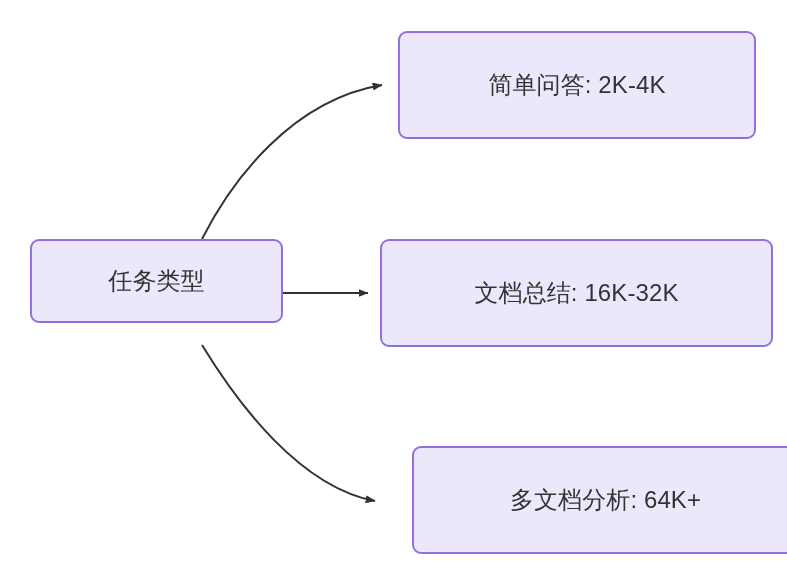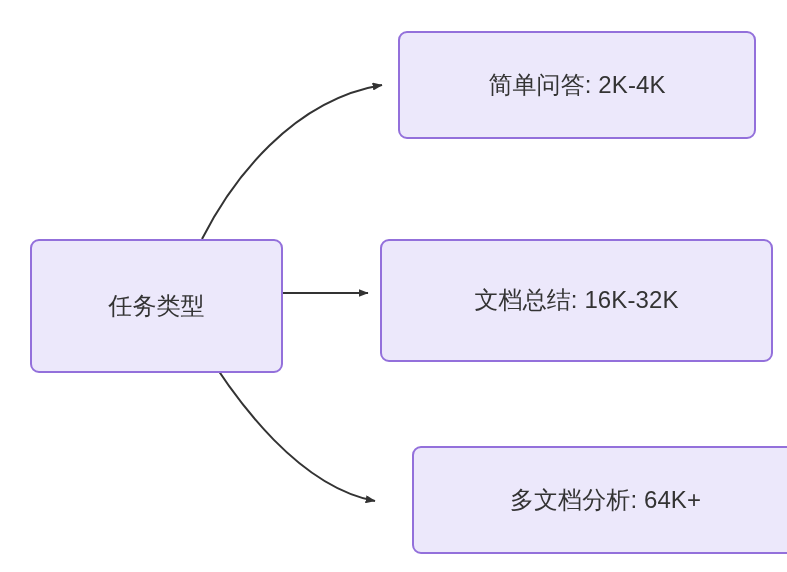--- a/index.html
+++ b/index.html
@@ -42,33 +42,33 @@
     line-height: 1.2;
     letter-spacing: 0.1px;
     white-space: nowrap;
     font-family: "Liberation Sans", "DejaVu Sans", sans-serif;
   }
   
   #node-source {
     left: 30px;
     top: 239px;
     width: 253px;
-    height: 134px;
+    height: 84px;
   }
   #node-qa {
     left: 398px;
     top: 31px;
     width: 358px;
     height: 108px;
   }
   #node-summary {
     left: 380px;
     top: 239px;
     width: 393px;
-    height: 123px;
+    height: 108px;
   }
   #node-multidoc {
     left: 412px;
     top: 446px;
     width: 387px;
     height: 108px;
   }
 </style>
 </head>
 <body>

